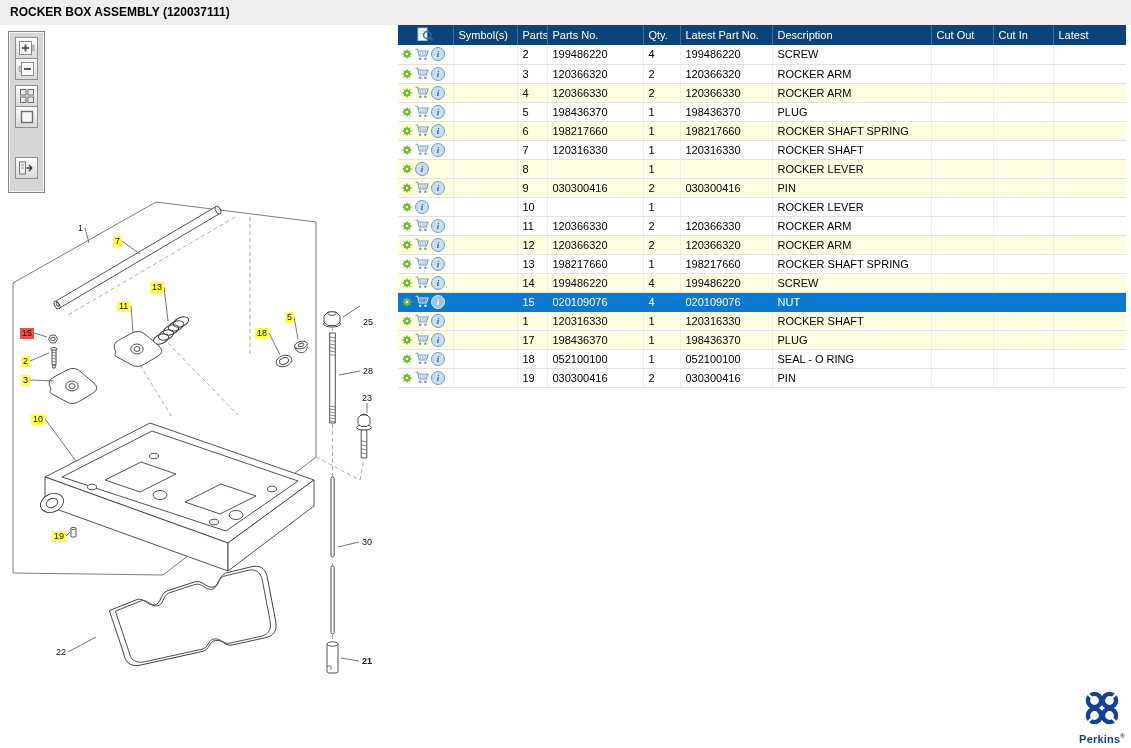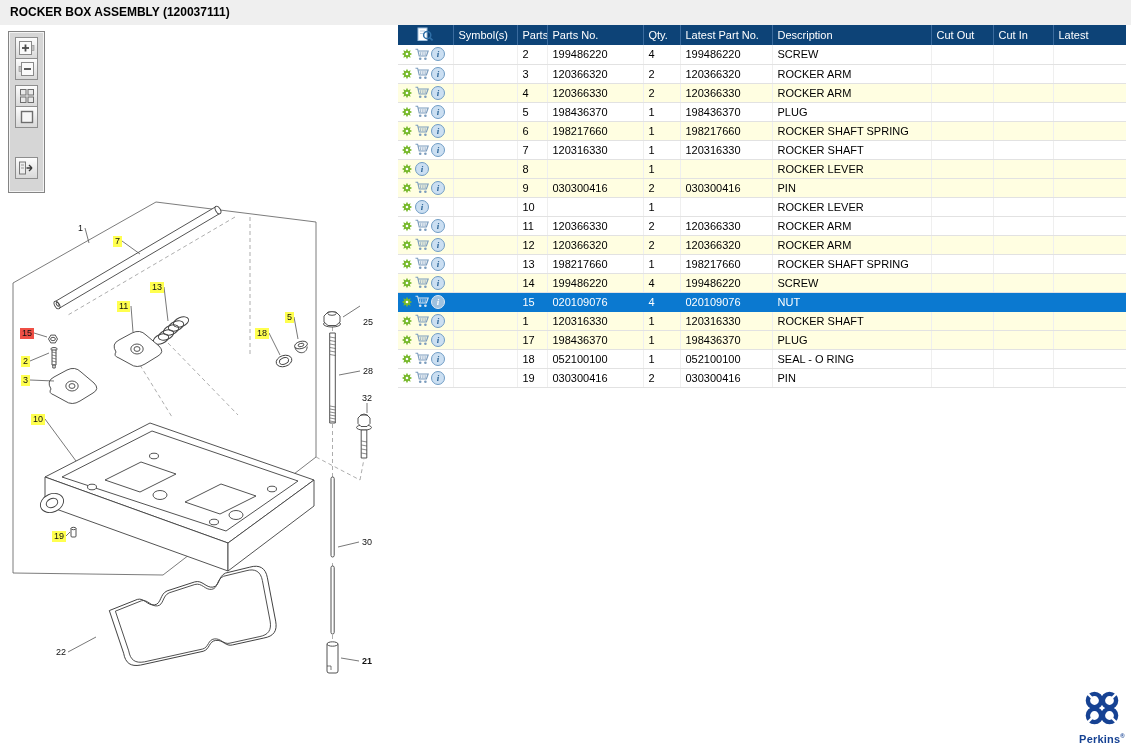--- a/index.html
+++ b/index.html
@@ -222,21 +222,21 @@
       <span class="lab-yellow" style="left: 150px; top: 257px;">13</span>
       <span class="lab-yellow" style="left: 117px; top: 276px;">11</span>
       <span class="lab-red" style="left: 20px; top: 303px;">15</span>
       <span class="lab-yellow" style="left: 21px; top: 331px;">2</span>
       <span class="lab-yellow" style="left: 21px; top: 350px;">3</span>
       <span class="lab-yellow" style="left: 31px; top: 389px;">10</span>
       <span class="lab-yellow" style="left: 255px; top: 303px;">18</span>
       <span class="lab-yellow" style="left: 285px; top: 287px;">5</span>
       <span class="lab-plain" style="left: 361px; top: 276px; margin-top: 16px;">25</span>
       <span class="lab-plain" style="left: 361px; top: 341px;">28</span>
-      <span class="lab-plain" style="left: 360px; top: 368px;">32</span>
+      <span class="lab-plain" style="left: 360px; top: 368px;">23</span>
       <span class="lab-yellow" style="left: 52px; top: 506px;">19</span>
       <span class="lab-plain" style="left: 54px; top: 622px;">22</span>
       <span class="lab-plain" style="left: 360px; top: 512px;">30</span>
       <span class="lab-plain" style="left: 360px; top: 631px; font-weight: bold;">21</span>
     </div>
 
   <div class="toolbar">
       <div class="tbtn">
         <svg width="19" height="18" viewBox="0 0 19 18">
           <rect x="14" y="6.5" width="3" height="5" fill="#c2c2c2" stroke="#8a8a8a" stroke-width="0.6"></rect>

